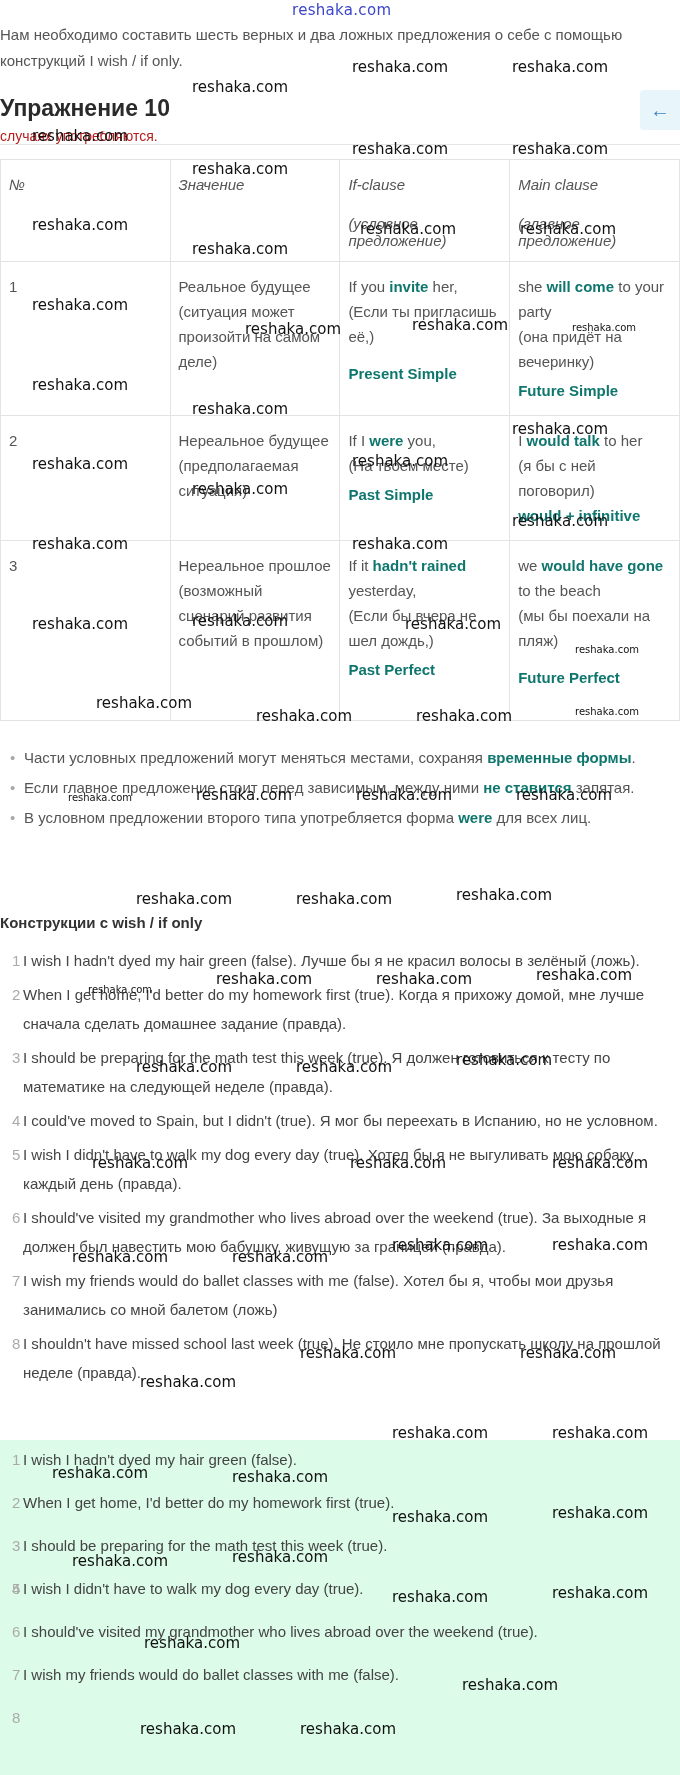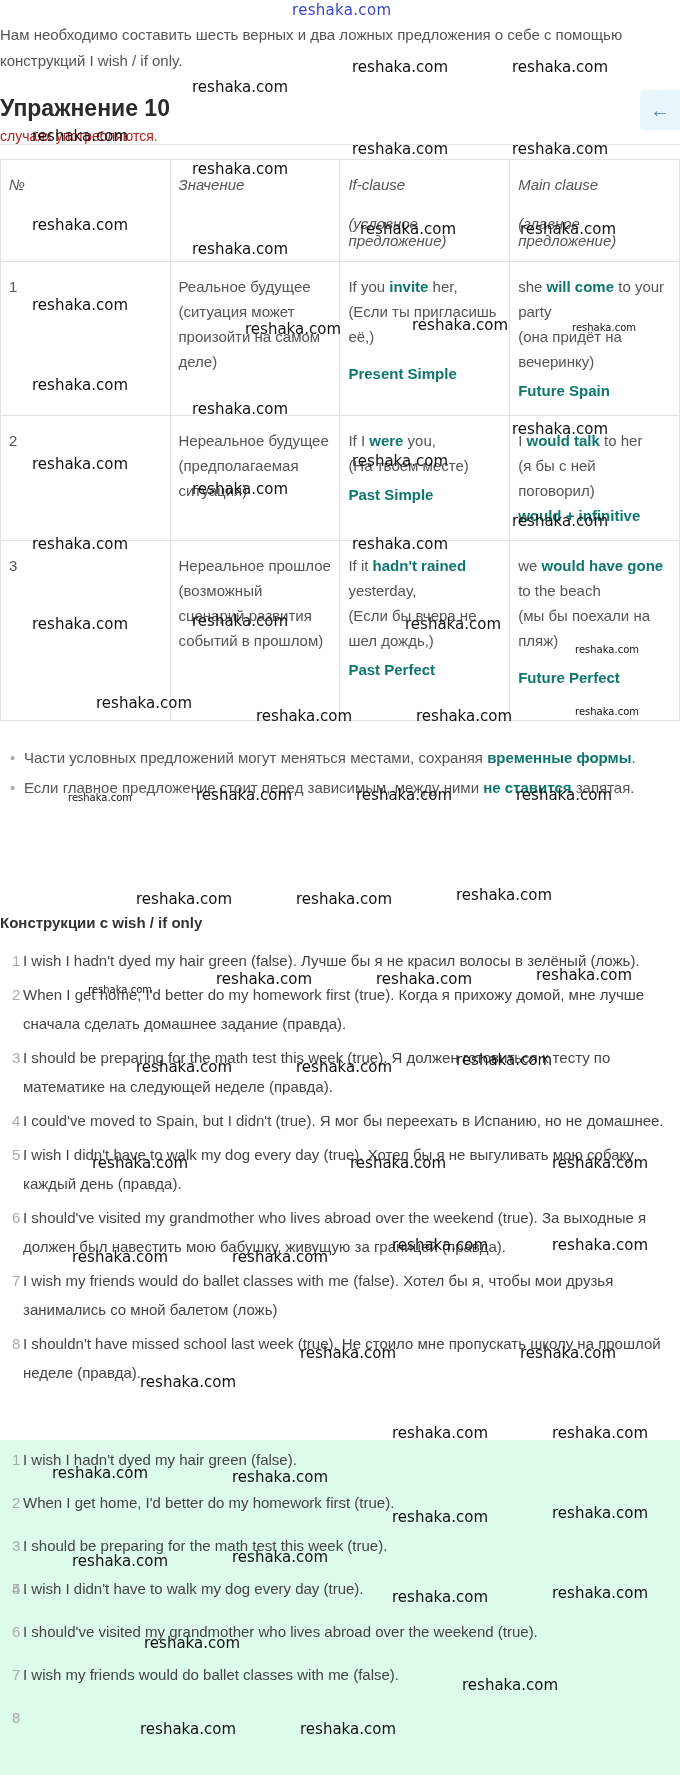--- a/index.html
+++ b/index.html
@@ -63,21 +63,21 @@
     <td>1</td>
     <td>Реальное будущее (ситуация может произойти на самом деле)</td>
     <td>
       <div><span>If you </span><b>invite</b><span> her,</span></div>
       <div>(Если ты пригласишь её,)</div>
       <div style="margin-top:12px"><b>Present Simple</b></div>
     </td>
     <td>
       <div><span>she </span><b>will come</b><span> to your party</span></div>
       <div>(она придёт на вечеринку)</div>
-      <div style="margin-top:4px"><b>Future Spain</b></div>
+      <div style="margin-top:4px"><b>Future Simple</b></div>
     </td>
   </tr>
   <tr style="height:120px">
     <td>2</td>
     <td>Нереальное будущее (предполагаемая ситуация)</td>
     <td>
       <div><span>If I </span><b>were</b><span> you,</span></div>
       <div>(На твоем месте)</div>
       <div style="margin-top:4px"><b>Past Simple</b></div>
     </td>
@@ -100,29 +100,30 @@
       <div>(мы бы поехали на пляж)</div>
       <div style="margin-top:12px"><b>Future Perfect</b></div>
     </td>
   </tr>
 </tbody>
   </table>
 
 <ul class="notes">
   <li><span>Части условных предложений могут меняться местами, сохраняя </span><b>временные формы</b><span>.</span></li>
   <li><span>Если главное предложение стоит перед зависимым, между ними </span><b>не ставится</b><span> запятая.</span></li>
+  <li><span>В условном предложении второго типа употребляется форма </span><b>were</b><span> для всех лиц.</span></li>
 </ul>
 
 <h2 class="section-h">Конструкции с wish / if only</h2>
 
 <ol class="ex-list list-a">
   <li><span class="num">1</span><span>I wish I hadn't dyed my hair green (false). Лучше бы я не красил волосы в зелёный (ложь).</span></li>
   <li><span class="num">2</span><span>When I get home, I'd better do my homework first (true). Когда я прихожу домой, мне лучше сначала сделать домашнее задание (правда).</span></li>
   <li><span class="num">3</span><span>I should be preparing for the math test this week (true). Я должен готовиться к тесту по математике на следующей неделе (правда).</span></li>
-  <li><span class="num">4</span><span>I could've moved to Spain, but I didn't (true). Я мог бы переехать в Испанию, но не домашнее.</span></li>
+  <li><span class="num">4</span><span>I could've moved to Spain, but I didn't (true). Я мог бы переехать в Испанию, но не условном.</span></li>
   <li><span class="num">5</span><span>I wish I didn't have to walk my dog every day (true). Хотел бы я не выгуливать мою собаку каждый день (правда).</span></li>
   <li><span class="num">6</span><span>I should've visited my grandmother who lives abroad over the weekend (true). За выходные я должен был навестить мою бабушку, живущую за границей (правда).</span></li>
   <li><span class="num">7</span><span>I wish my friends would do ballet classes with me (false). Хотел бы я, чтобы мои друзья занимались со мной балетом (ложь)</span></li>
   <li><span class="num">8</span><span>I shouldn't have missed school last week (true). Не стоило мне пропускать школу на прошлой неделе (правда).</span></li>
 </ol>
 
 <div class="answer-box"></div>
 <ol class="ex-list list-b">
   <li><span class="num">1</span><span>I wish I hadn't dyed my hair green (false).</span></li>
   <li><span class="num">2</span><span>When I get home, I'd better do my homework first (true).</span></li>

